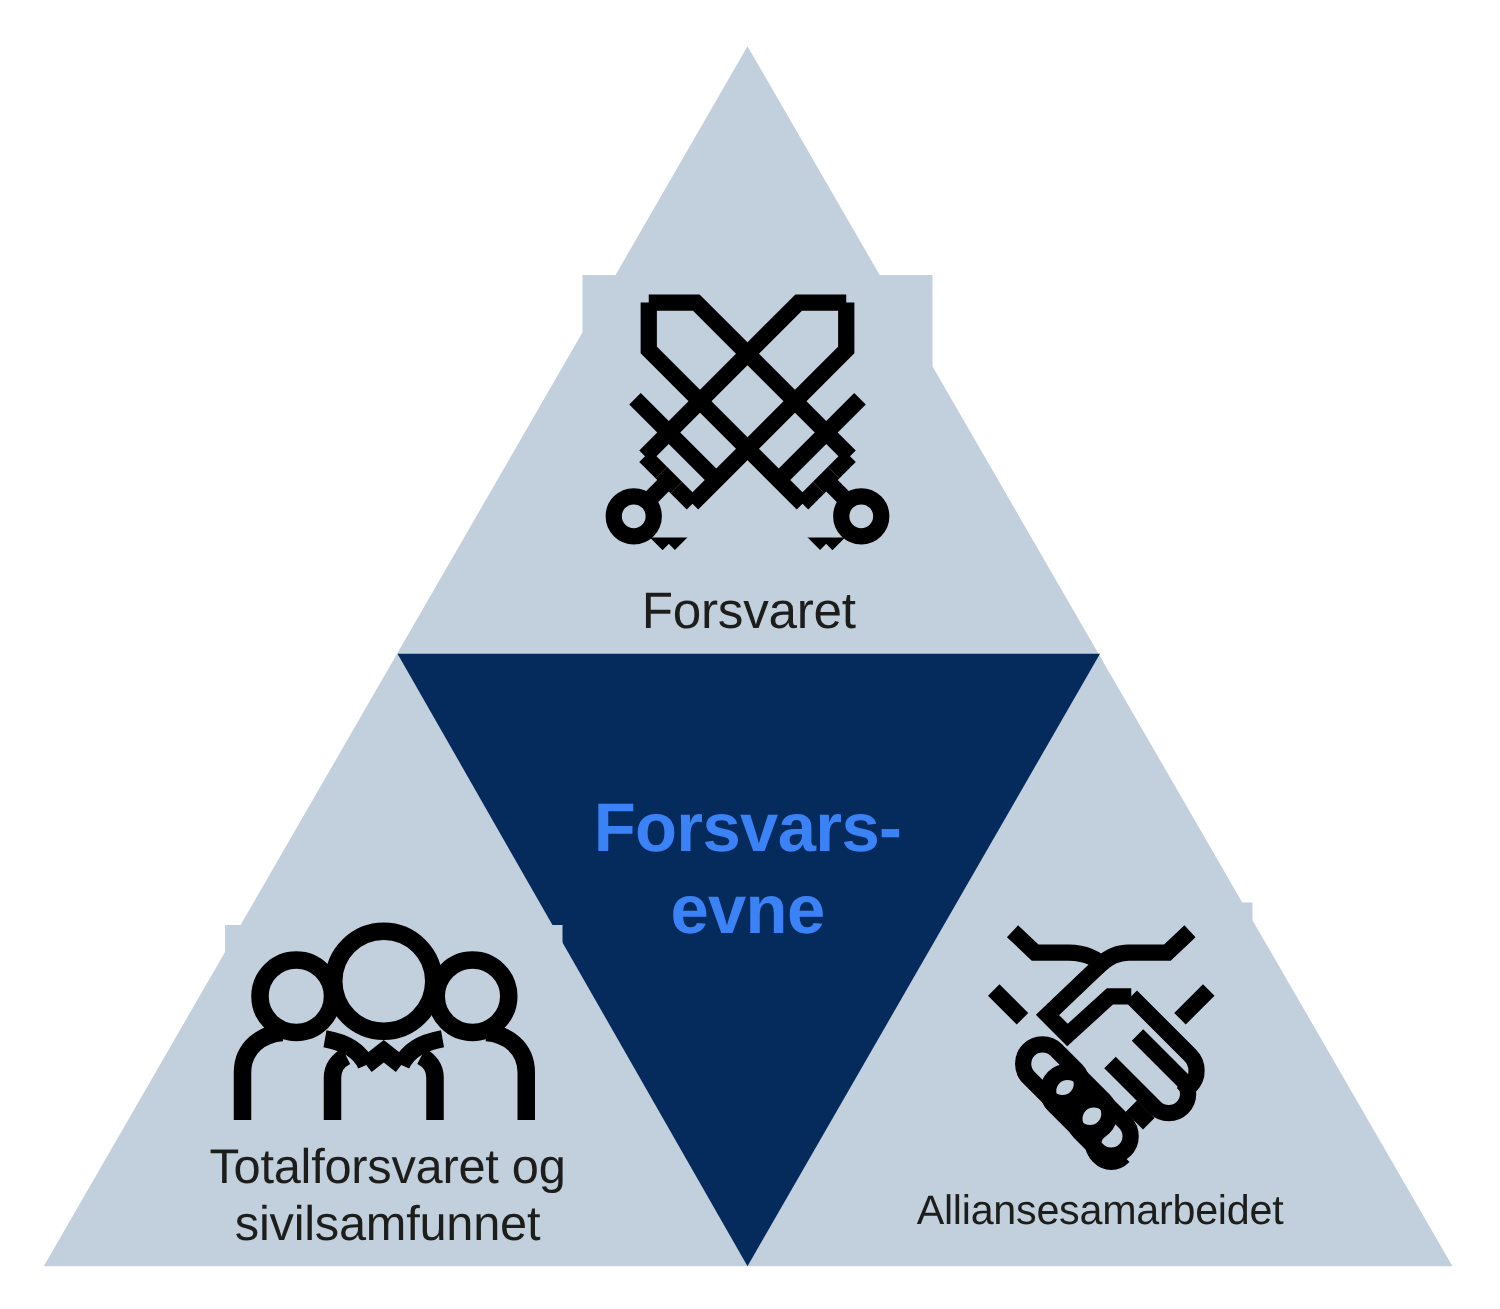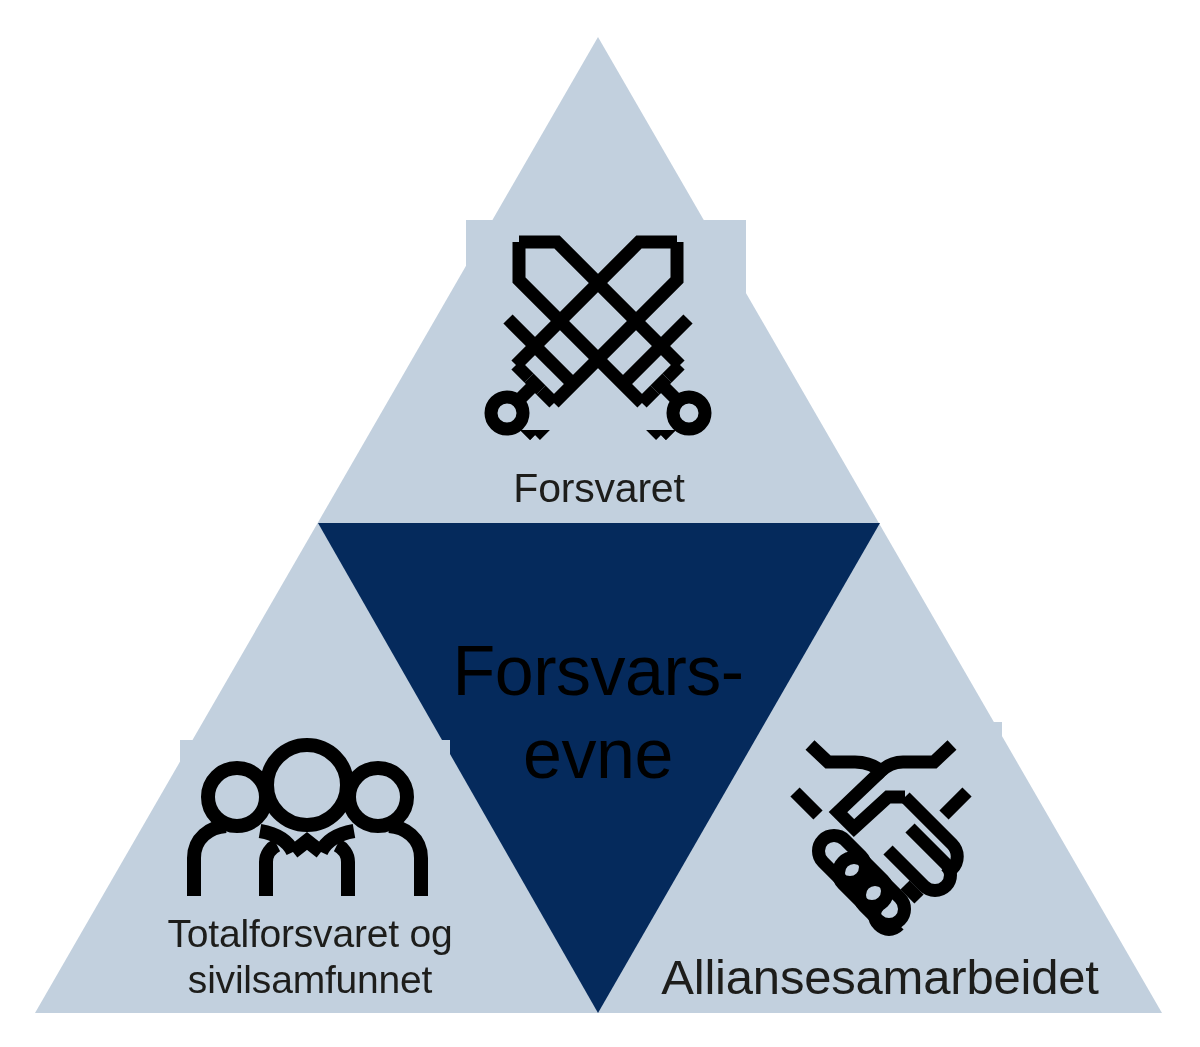--- a/index.html
+++ b/index.html
@@ -48,32 +48,32 @@
     left: 60px;
     top: 911px;
     width: 500px;
     font-size: 39px;
     line-height: 1.17;
   }
   #label-allianse {
     left: 640px;
     top: 950px;
     width: 480px;
-    font-size: 49px;
+    font-size: 33px;
   }
   #label-center {
     position: absolute;
     left: 398px;
     top: 630px;
     width: 400px;
     text-align: center;
-    color: #000000;
+    color: #3b82f6;
     font-family: "Liberation Sans", sans-serif;
-    font-weight: 400;
-    font-size: 70px;
+    font-weight: 700;
+    font-size: 55px;
     line-height: 1.18;
     letter-spacing: -0.5px;
     white-space: pre;
     user-select: none;
   }
   .icon-layer {
     position: absolute;
     left: 0;
     top: 0;
     width: 1200px;

